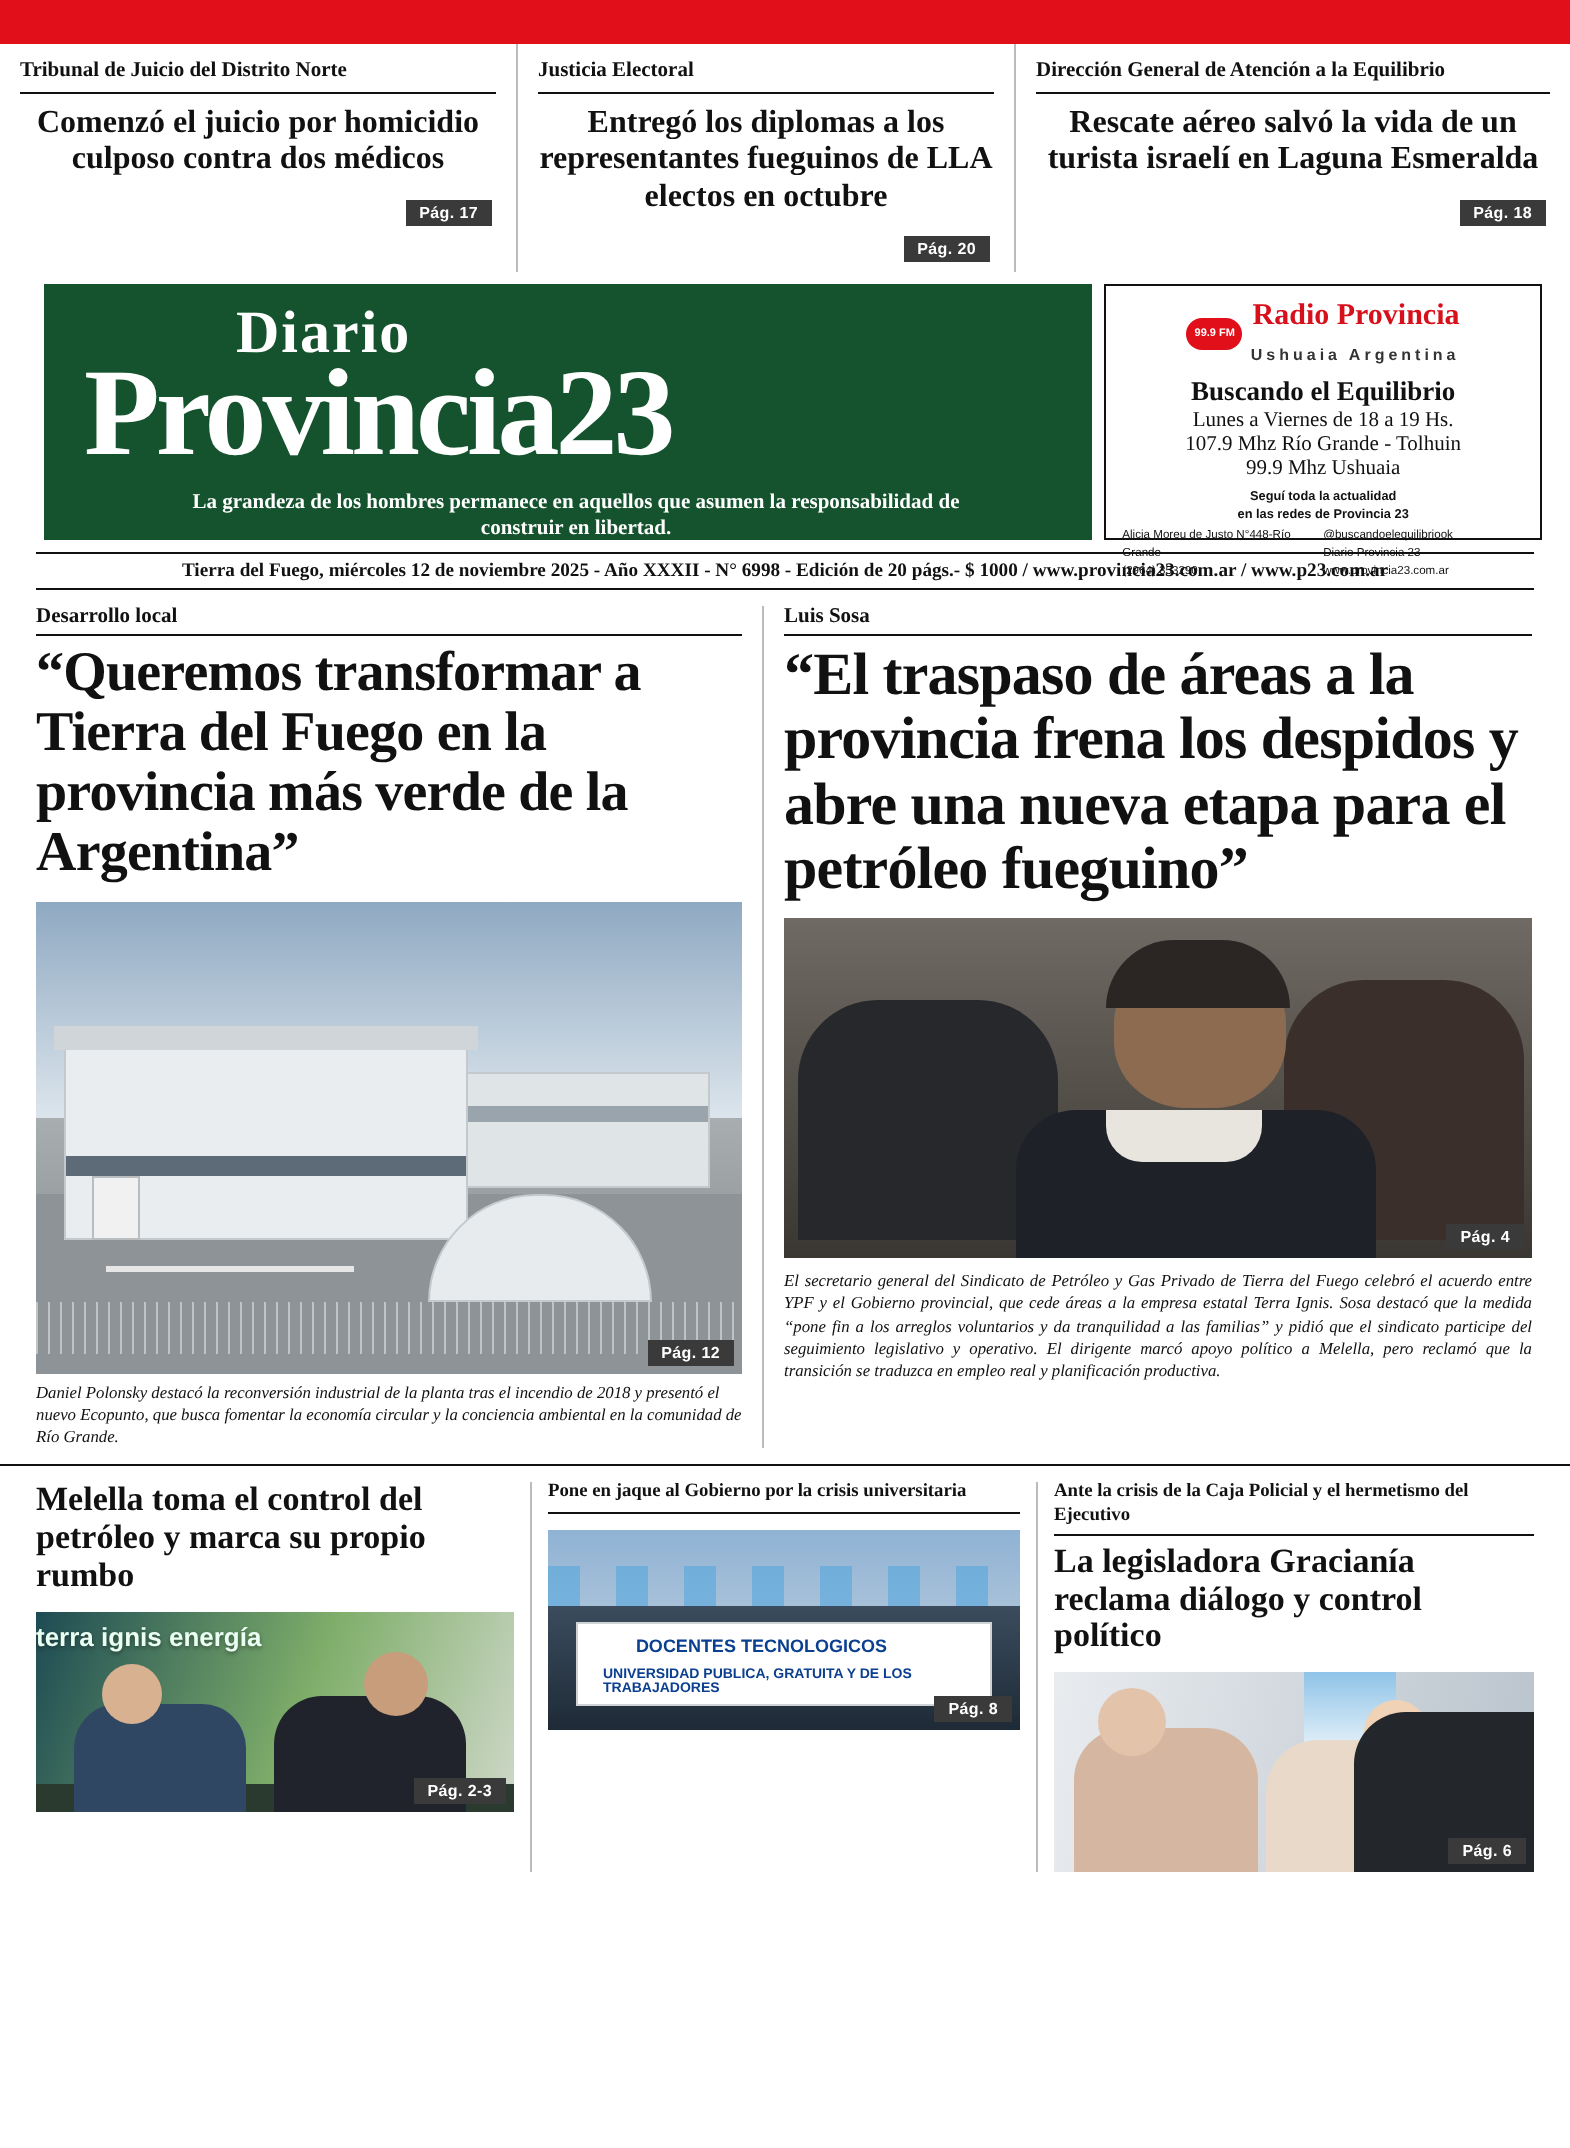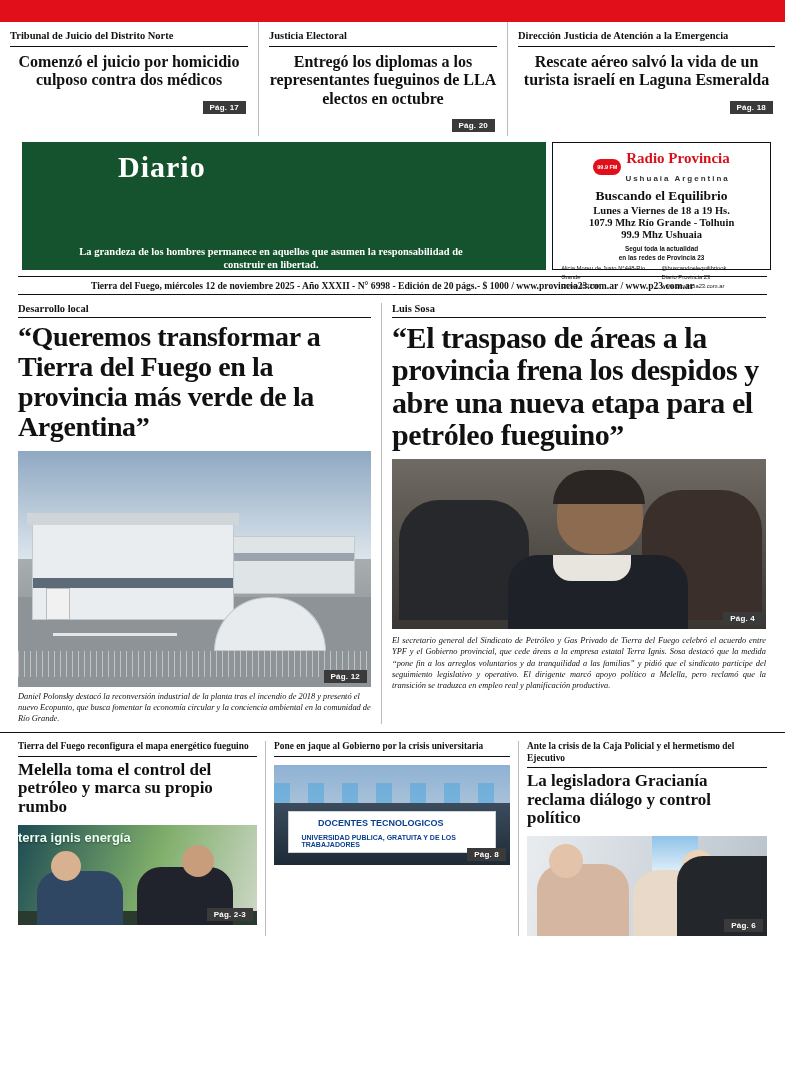--- a/index.html
+++ b/index.html
@@ -12,28 +12,28 @@
   .tn-col.c2{width:250px;border-left:1px solid #bbb;border-right:1px solid #bbb;}
   .tn-col.c3{width:277px;}
   .tn-kicker{font-family:"Liberation Serif",serif;font-weight:bold;font-size:10.5px;color:#111;border-bottom:1.6px solid #111;padding-bottom:4px;margin-bottom:6px;line-height:1.15;}
   .tn-head{font-family:"Liberation Serif",serif;font-weight:bold;font-size:16px;line-height:1.14;text-align:center;color:#111;}
   .pagtag{display:inline-block;background:#3a3a3a;color:#fff;font-size:8px;font-weight:bold;padding:2px 7px;letter-spacing:.2px;}
   .tn-tagwrap{text-align:right;margin-top:6px;padding-right:2px;}
   .masthead{display:flex;width:785px;padding:0 0 0 0;box-sizing:border-box;}
   .mh-logo{width:595px;margin:6px 0 0 22px;background:#14532d;color:#fff;position:relative;height:128px;box-sizing:border-box;}
   .mh-logo .diario{position:absolute;left:96px;top:8px;font-family:"Liberation Serif",serif;font-size:30px;font-weight:bold;letter-spacing:1px;}
   .mh-logo .prov{position:absolute;left:20px;top:34px;font-family:"Liberation Serif",serif;font-size:62px;font-weight:bold;letter-spacing:-2px;line-height:1;}
-  .mh-logo .slogan{position:absolute;left:44px;top:104px;font-family:"Liberation Serif",serif;font-size:10.5px;font-weight:bold;line-height:1.22;text-align:center;width:410px;}
+  .mh-logo .slogan{position:absolute;left:61px;top:104px;font-family:"Liberation Serif",serif;font-size:10.5px;font-weight:bold;line-height:1.22;text-align:center;width:410px;}
   .mh-radio{width:246px;margin:6px 14px 0 6px;border:1px solid #111;box-sizing:border-box;height:128px;padding:6px 8px;text-align:center;}
   .radio-logo{display:flex;align-items:center;justify-content:center;gap:4px;text-align:right;}
   .radio-badge{width:28px;height:16px;border-radius:9px;background:#e00f1a;color:#fff;font-size:5.5px;font-weight:bold;display:flex;align-items:center;justify-content:center;}
   .radio-name{font-family:"Liberation Serif",serif;font-size:15px;font-weight:bold;color:#d6111c;line-height:1;}
   .radio-sub{font-size:8px;font-weight:bold;color:#333;letter-spacing:2px;}
   .radio-title{font-family:"Liberation Serif",serif;font-size:13.5px;font-weight:bold;margin-top:3px;}
-  .radio-line{font-family:"Liberation Serif",serif;font-size:10.5px;margin-top:1px;font-weight:bold;}
+  .radio-line{font-family:"Liberation Serif",serif;font-size:10.5px;margin-top:1px;}
   .radio-small{font-size:6.4px;line-height:1.45;margin-top:4px;font-weight:bold;color:#111;}
   .radio-social{display:flex;font-size:5.8px;margin-top:2px;line-height:1.5;}
   .radio-social .col{flex:1;text-align:left;}
   .dateline{width:749px;margin:6px 18px 0 18px;border-top:1.5px solid #111;border-bottom:1.5px solid #111;text-align:center;font-family:"Liberation Serif",serif;font-size:9.6px;font-weight:bold;padding:3px 0;}
   .mainrow{display:flex;width:785px;box-sizing:border-box;padding:8px 18px 0 18px;}
   .col-left{width:364px;box-sizing:border-box;padding-right:10px;border-right:1px solid #bbb;}
   .col-right{width:384px;box-sizing:border-box;padding-left:10px;}
   .kicker{font-family:"Liberation Serif",serif;font-weight:bold;font-size:10.5px;border-bottom:1.6px solid #111;padding-bottom:3px;margin-bottom:4px;}
   .lead-head{font-family:"Liberation Serif",serif;font-weight:bold;font-size:28px;line-height:1.08;letter-spacing:-.4px;}
   .lead-head.right{font-size:30px;}
@@ -110,31 +110,32 @@
       </div>
     </div>
     <div class="tn-col c2">
       <div class="tn-kicker">Justicia Electoral</div>
       <div class="tn-head">Entregó los diplomas a los representantes fueguinos de LLA electos en octubre</div>
       <div class="tn-tagwrap">
         <span class="pagtag">Pág. 20</span>
       </div>
     </div>
     <div class="tn-col c3">
-      <div class="tn-kicker">Dirección Justicia de Atención a la Emergencia</div>
+      <div class="tn-kicker">Dirección General de Atención a la Equilibrio</div>
       <div class="tn-head">Rescate aéreo salvó la vida de un turista israelí en Laguna Esmeralda</div>
       <div class="tn-tagwrap">
         <span class="pagtag">Pág. 18</span>
       </div>
     </div>
   </div>
 
   <div class="masthead">
     <div class="mh-logo">
       <div class="diario">Diario</div>
+      <div class="prov">Provincia23</div>
       <div class="slogan">La grandeza de los hombres permanece en aquellos que asumen la responsabilidad de construir en libertad.</div>
     </div>
     <div class="mh-radio">
       <div class="radio-logo">
         <span class="radio-badge">99.9 FM</span>
         <span>
           <span class="radio-name">Radio Provincia</span><br>
           <span class="radio-sub">Ushuaia Argentina</span>
         </span>
       </div>
@@ -195,21 +196,20 @@
         <div class="manhead"></div>
         <div class="hair"></div>
         <span class="pagtag tag">Pág. 4</span>
       </div>
       <div class="body-text">El secretario general del Sindicato de Petróleo y Gas Privado de Tierra del Fuego celebró el acuerdo entre YPF y el Gobierno provincial, que cede áreas a la empresa estatal Terra Ignis. Sosa destacó que la medida “pone fin a los arreglos voluntarios y da tranquilidad a las familias” y pidió que el sindicato participe del seguimiento legislativo y operativo. El dirigente marcó apoyo político a Melella, pero reclamó que la transición se traduzca en empleo real y planificación productiva.</div>
     </div>
   </div>
 
   <div class="bottomrow">
     <div class="b-col b1">
-      <div class="b-kicker">Tierra del Fuego reconfigura el mapa energético fueguino</div>
       <div class="b-head">Melella toma el control del petróleo y marca su propio rumbo</div>
       <div class="photo img3">
         <div class="wall"></div>
         <div class="txt">terra ignis energía</div>
         <div class="table"></div>
         <div class="m1"></div>
         <div class="m1h"></div>
         <div class="m2"></div>
         <div class="m2h"></div>
         <span class="pagtag tag">Pág. 2-3</span>

